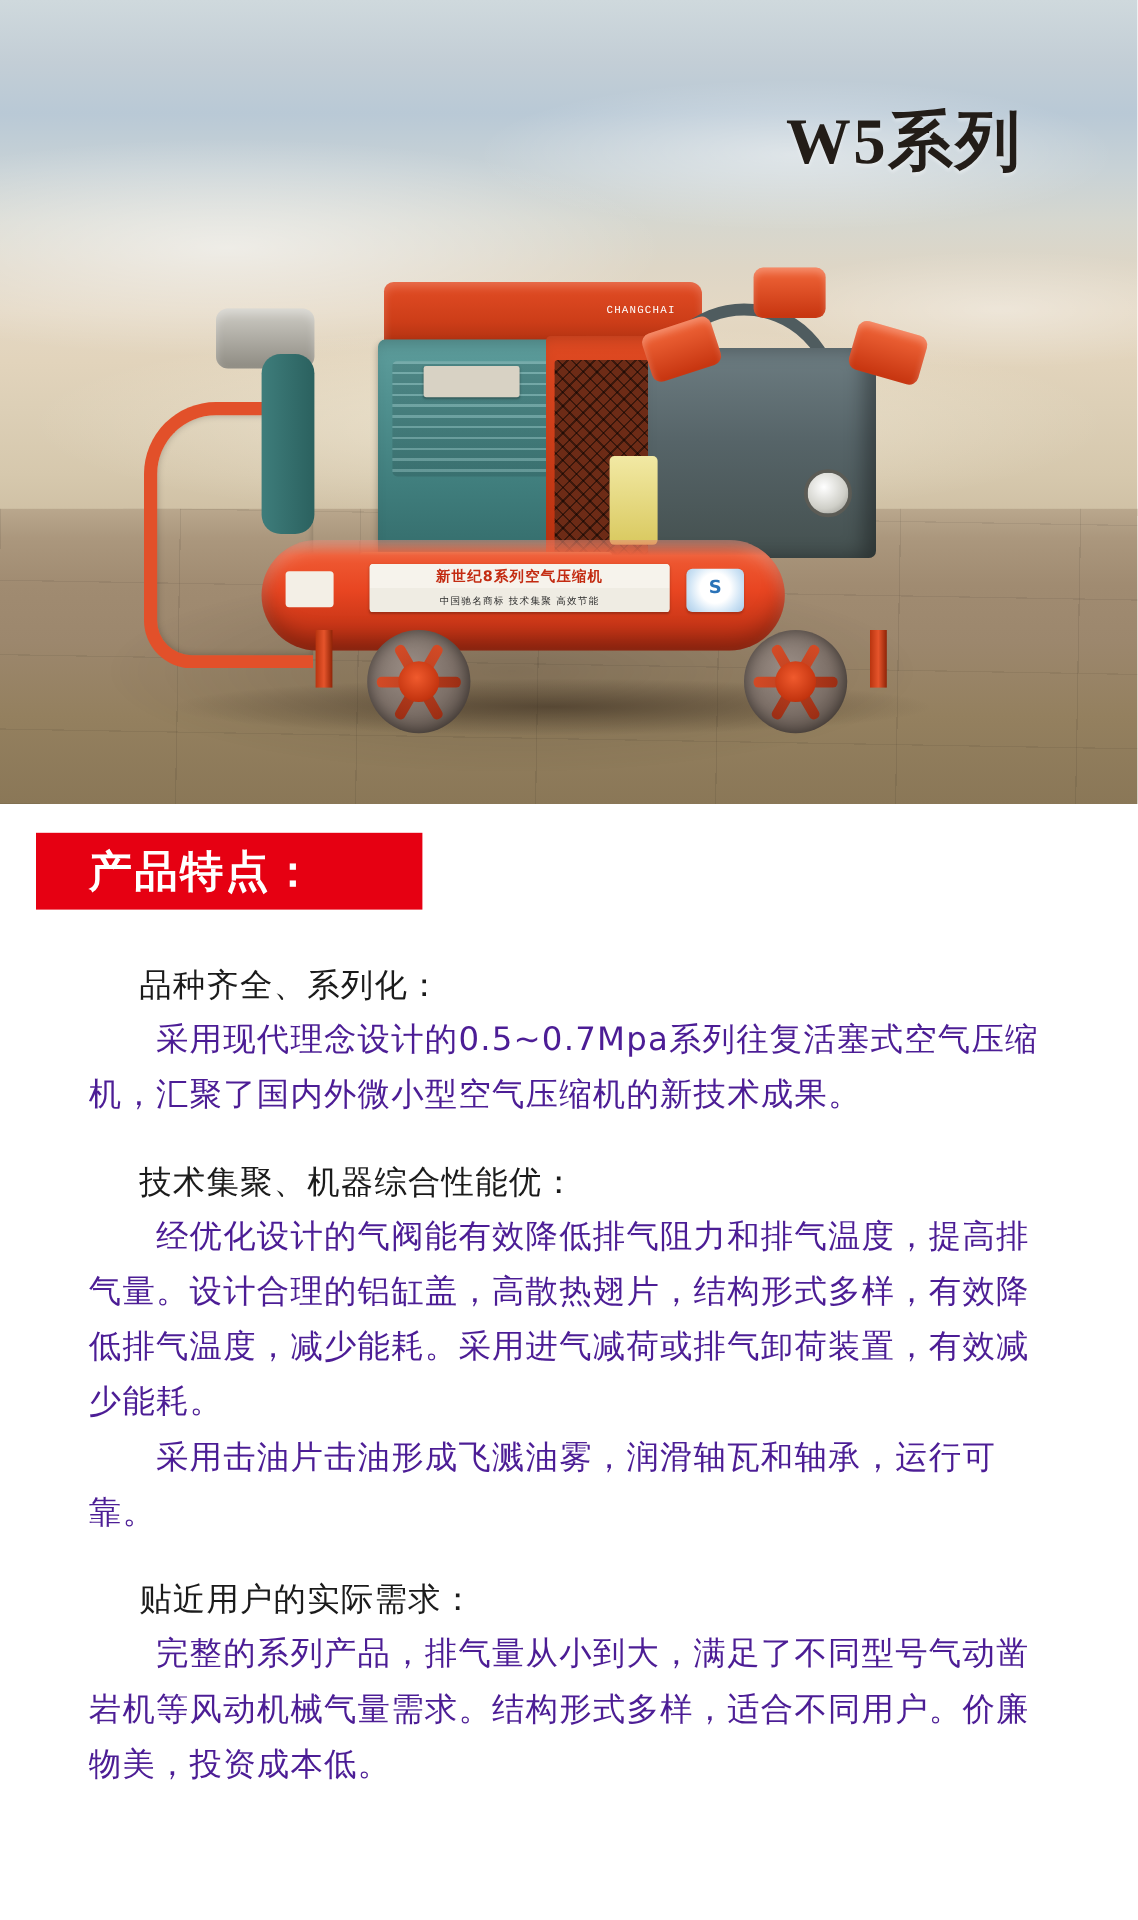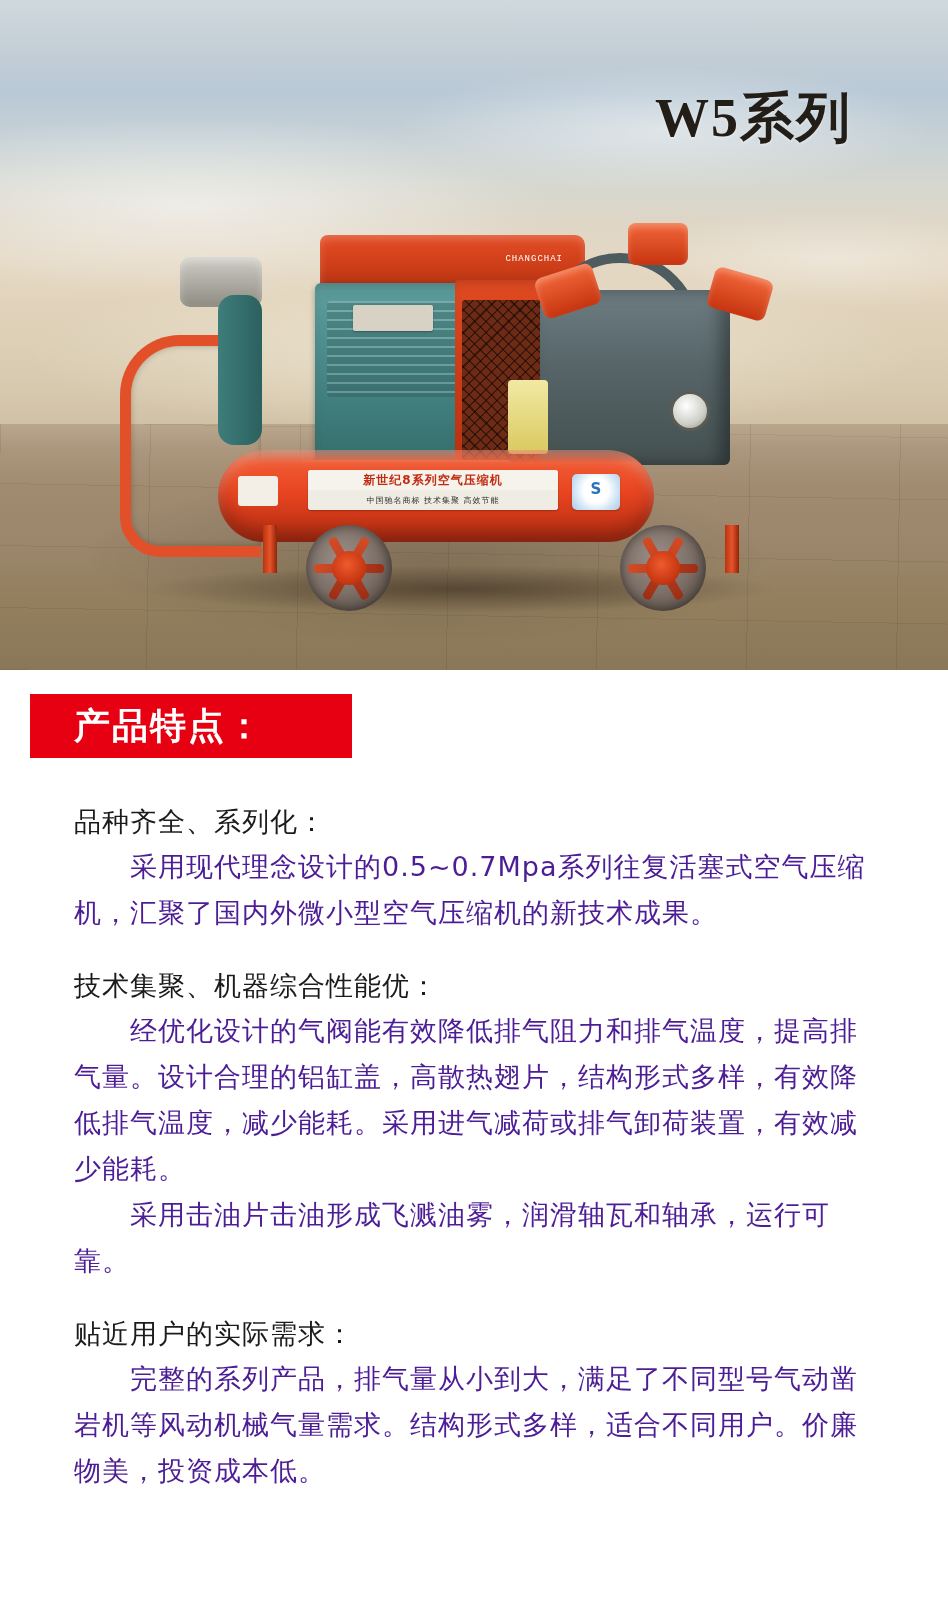--- a/index.html
+++ b/index.html
@@ -406,20 +406,21 @@
   .para {
     margin: 0 0 28px 0;
   }
   .para:last-child { margin-bottom: 0; }
   .lead {
     font-family: "DejaVu Sans", sans-serif;
     font-size: 27px;
     line-height: 44px;
     color: #1b1b1b;
     letter-spacing: 1px;
+    margin-left: 42px;
   }
   .body {
     font-family: "DejaVu Sans", sans-serif;
     font-size: 27px;
     line-height: 46px;
     color: #4c1d95;
     letter-spacing: 1px;
     text-indent: 56px;
   }
 </style>

